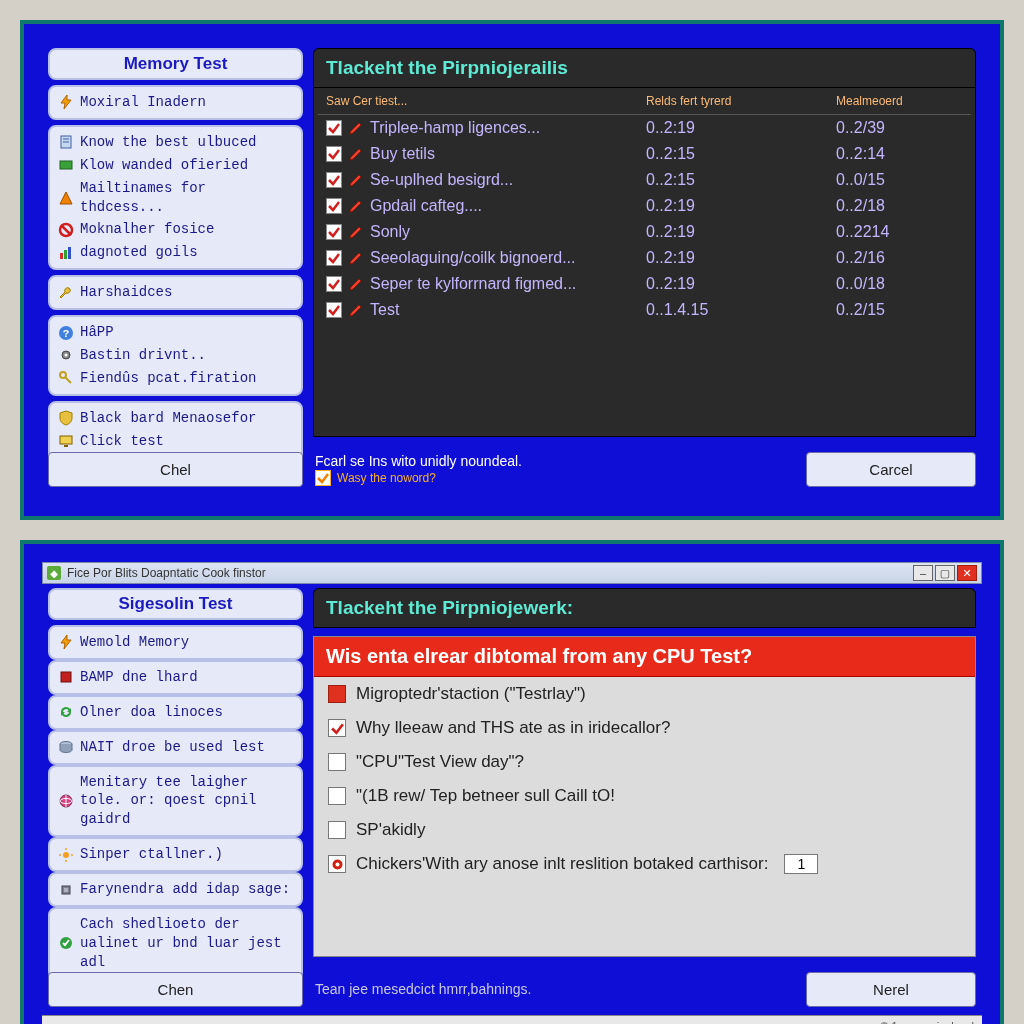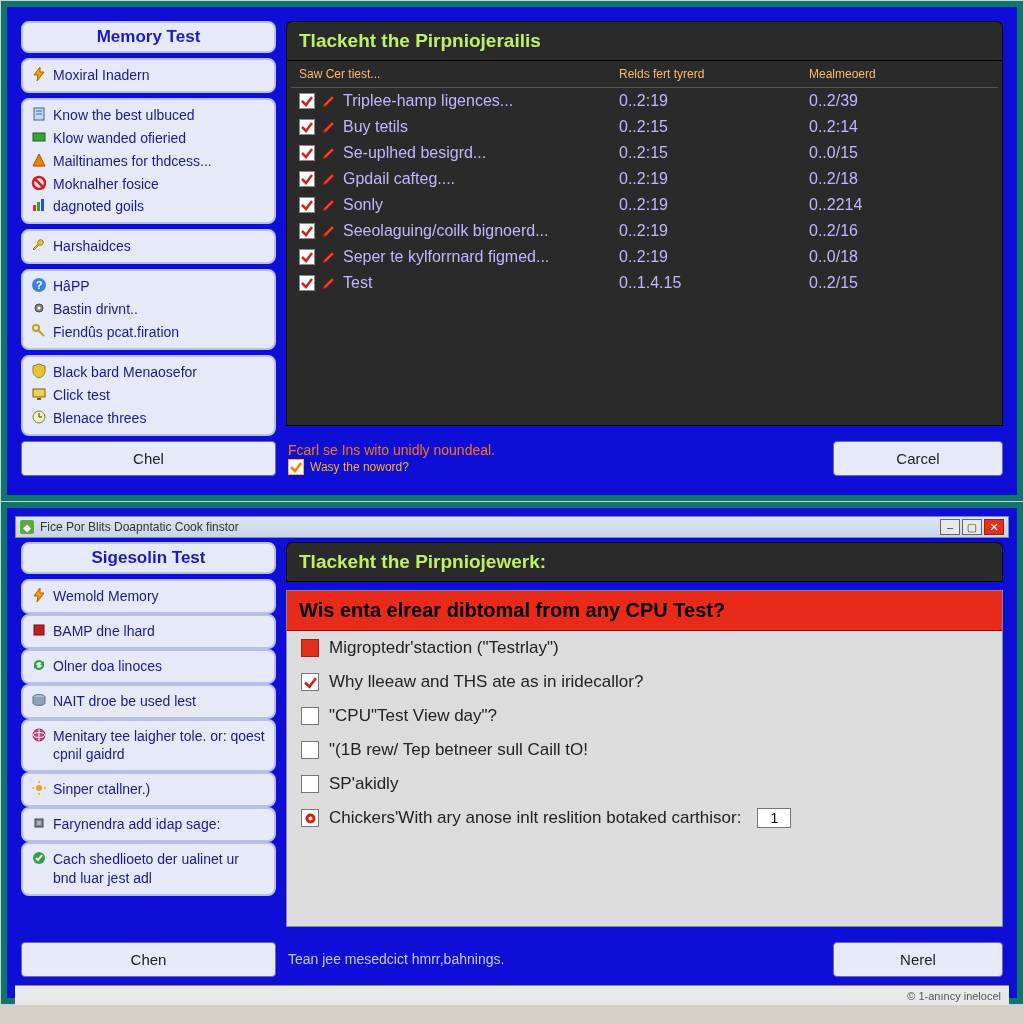--- a/index.html
+++ b/index.html
@@ -6,23 +6,23 @@
   body {
     font-family: Tahoma, Arial, sans-serif;
     font-size: 13px;
     background: #d4d0c8;
     width: 1024px;
     height: 1024px;
     overflow: hidden;
   }
   .window {
     background: #0e0ed6;
-    border: 6px solid #0f766e;
-    padding: 14px;
-    margin: 1px;
+    border: 4px solid #0f766e;
+    padding: 24px;
+    margin: 20px;
   }
   .win-top { height: 500px; }
   .win-bot { height: 502px; }
   .titlebar-outer {
     background: linear-gradient(#dde4f1,#c8d4e8);
     height: 22px;
     display: flex;
     align-items: center;
     padding: 0 4px;
     border: 1px solid #7a8aa8;
@@ -53,38 +53,40 @@
     color: #1a1abf;
   }
   .side-group {
     background: #e6e9f8;
     border: 2px solid #b8c0e8;
     border-radius: 8px;
     padding: 4px 6px;
   }
   .side-item {
     display:flex;
+    align-items:center;
     gap:6px;
     padding: 2px 2px;
     color: #1a1a8a;
     font-size: 14px;
     line-height: 1.35;
     cursor:pointer;
+    font-family:Liberation Mono, monospace;
   }
   .ico {
     width:16px;height:16px;display:inline-flex;align-items:center;justify-content:center;flex-shrink:0;
   }
   .main {
     flex:1;
     display:flex;
     flex-direction:column;
   }
   .main-header {
     background:#2a2a2a;
-    color:#bef264;
+    color:#5eead4;
     font-size:19px;
     font-weight:bold;
     padding:8px 12px;
     border-radius:6px 6px 0 0;
     border:1px solid #000;
   }
   .main-table {
     background:#2a2a2a;
     border:1px solid #000;
     border-top:none;
@@ -126,38 +128,38 @@
     border:1px solid #6a6aa8;
     border-radius:4px;
     padding: 8px 0;
     width: 255px;
     text-align:center;
     font-size:15px;
     color:#222;
     cursor:pointer;
   }
   .btn-r{width:170px;}
-  .footer-msg{color:#f97316;font-size:14px;line-height:1.35;}
+  .footer-msg{color:#ffffff;font-size:14px;line-height:1.35;}
   .footer-chk{display:flex;align-items:center;gap:6px;color:#f8b030;font-size:12px;}
   .footer-chk .chk{border-color:#f8b030;}
   .main2 {
     flex:1;
     display:flex;
     flex-direction:column;
     gap:8px;
   }
   .quest-box {
     background:#dcdcdc;
     border:1px solid #888;
     flex:1;
     padding:0;
   }
   .alert-bar {
     background:#e82a1a;
-    color:#000000;
+    color:#ffffff;
     font-size:20px;
     font-weight:bold;
     padding:8px 12px;
     border-bottom:1px solid #a00;
   }
   .opt-row{
     display:flex;align-items:center;gap:10px;padding:7px 14px;font-size:17px;color:#222;
   }
   .opt-chk{width:18px;height:18px;background:#fff;border:1px solid #777;display:inline-flex;align-items:center;justify-content:center;}
   .opt-chk.red{background:#e03020;border-color:#a02010;}

